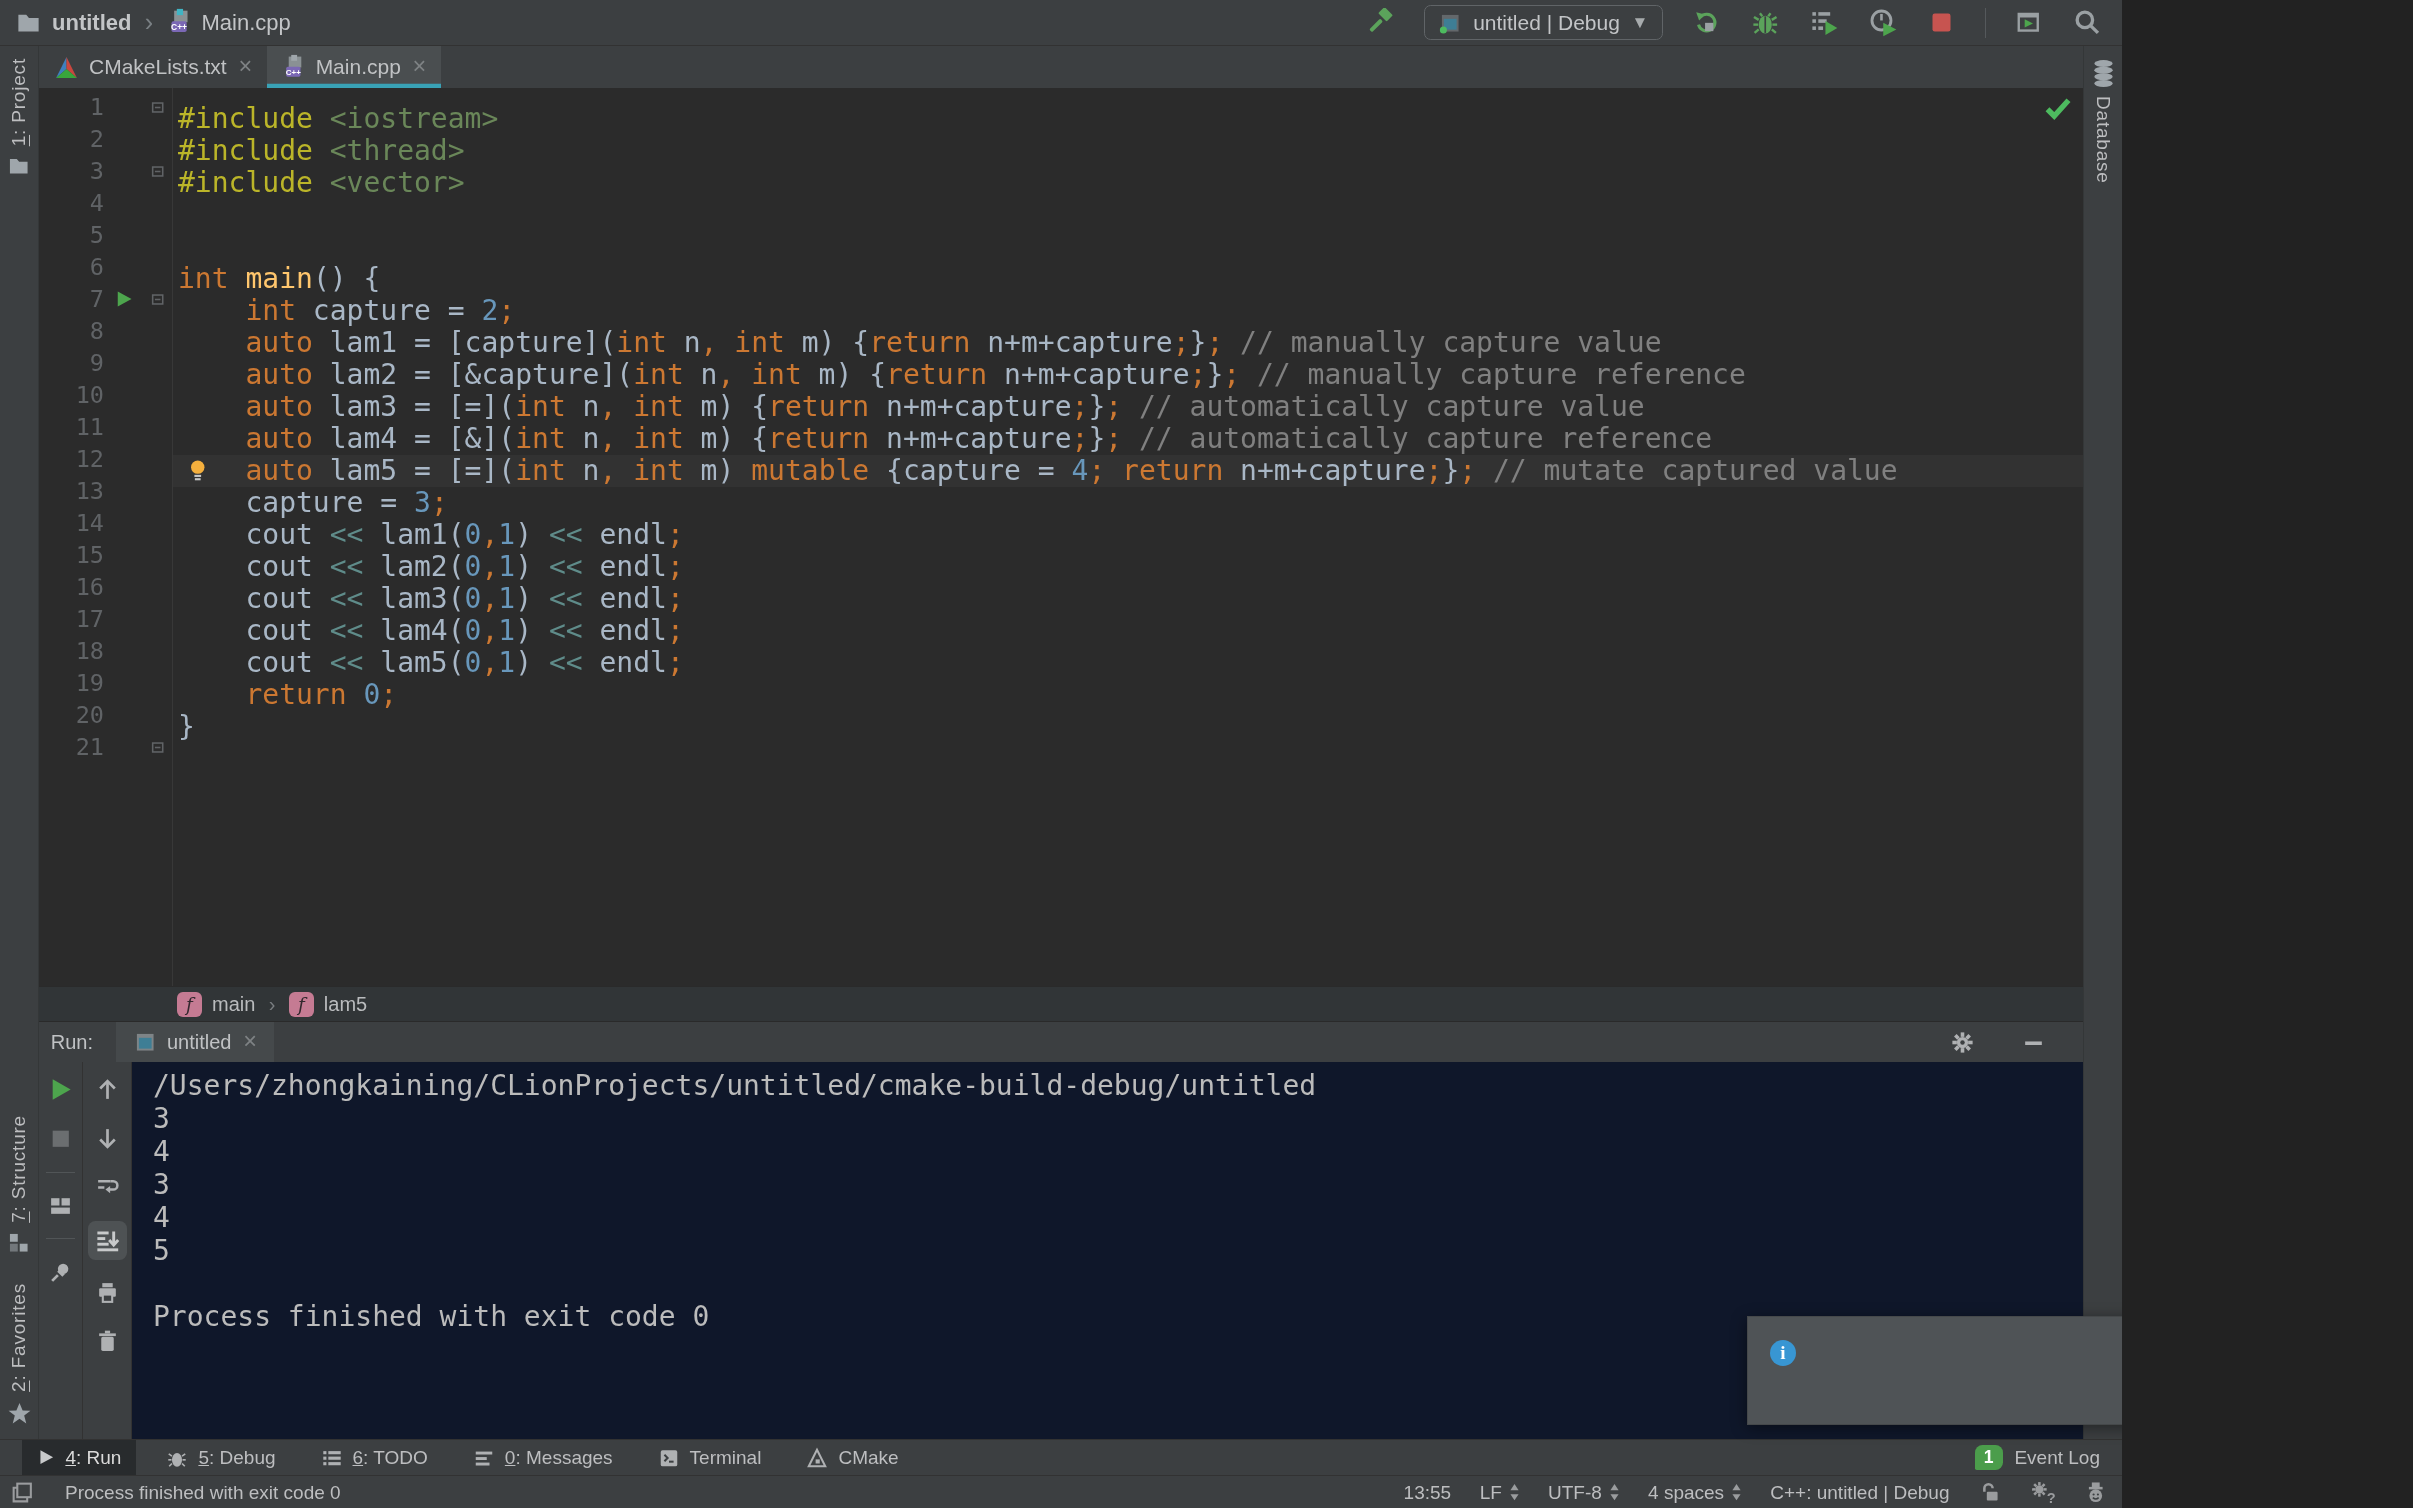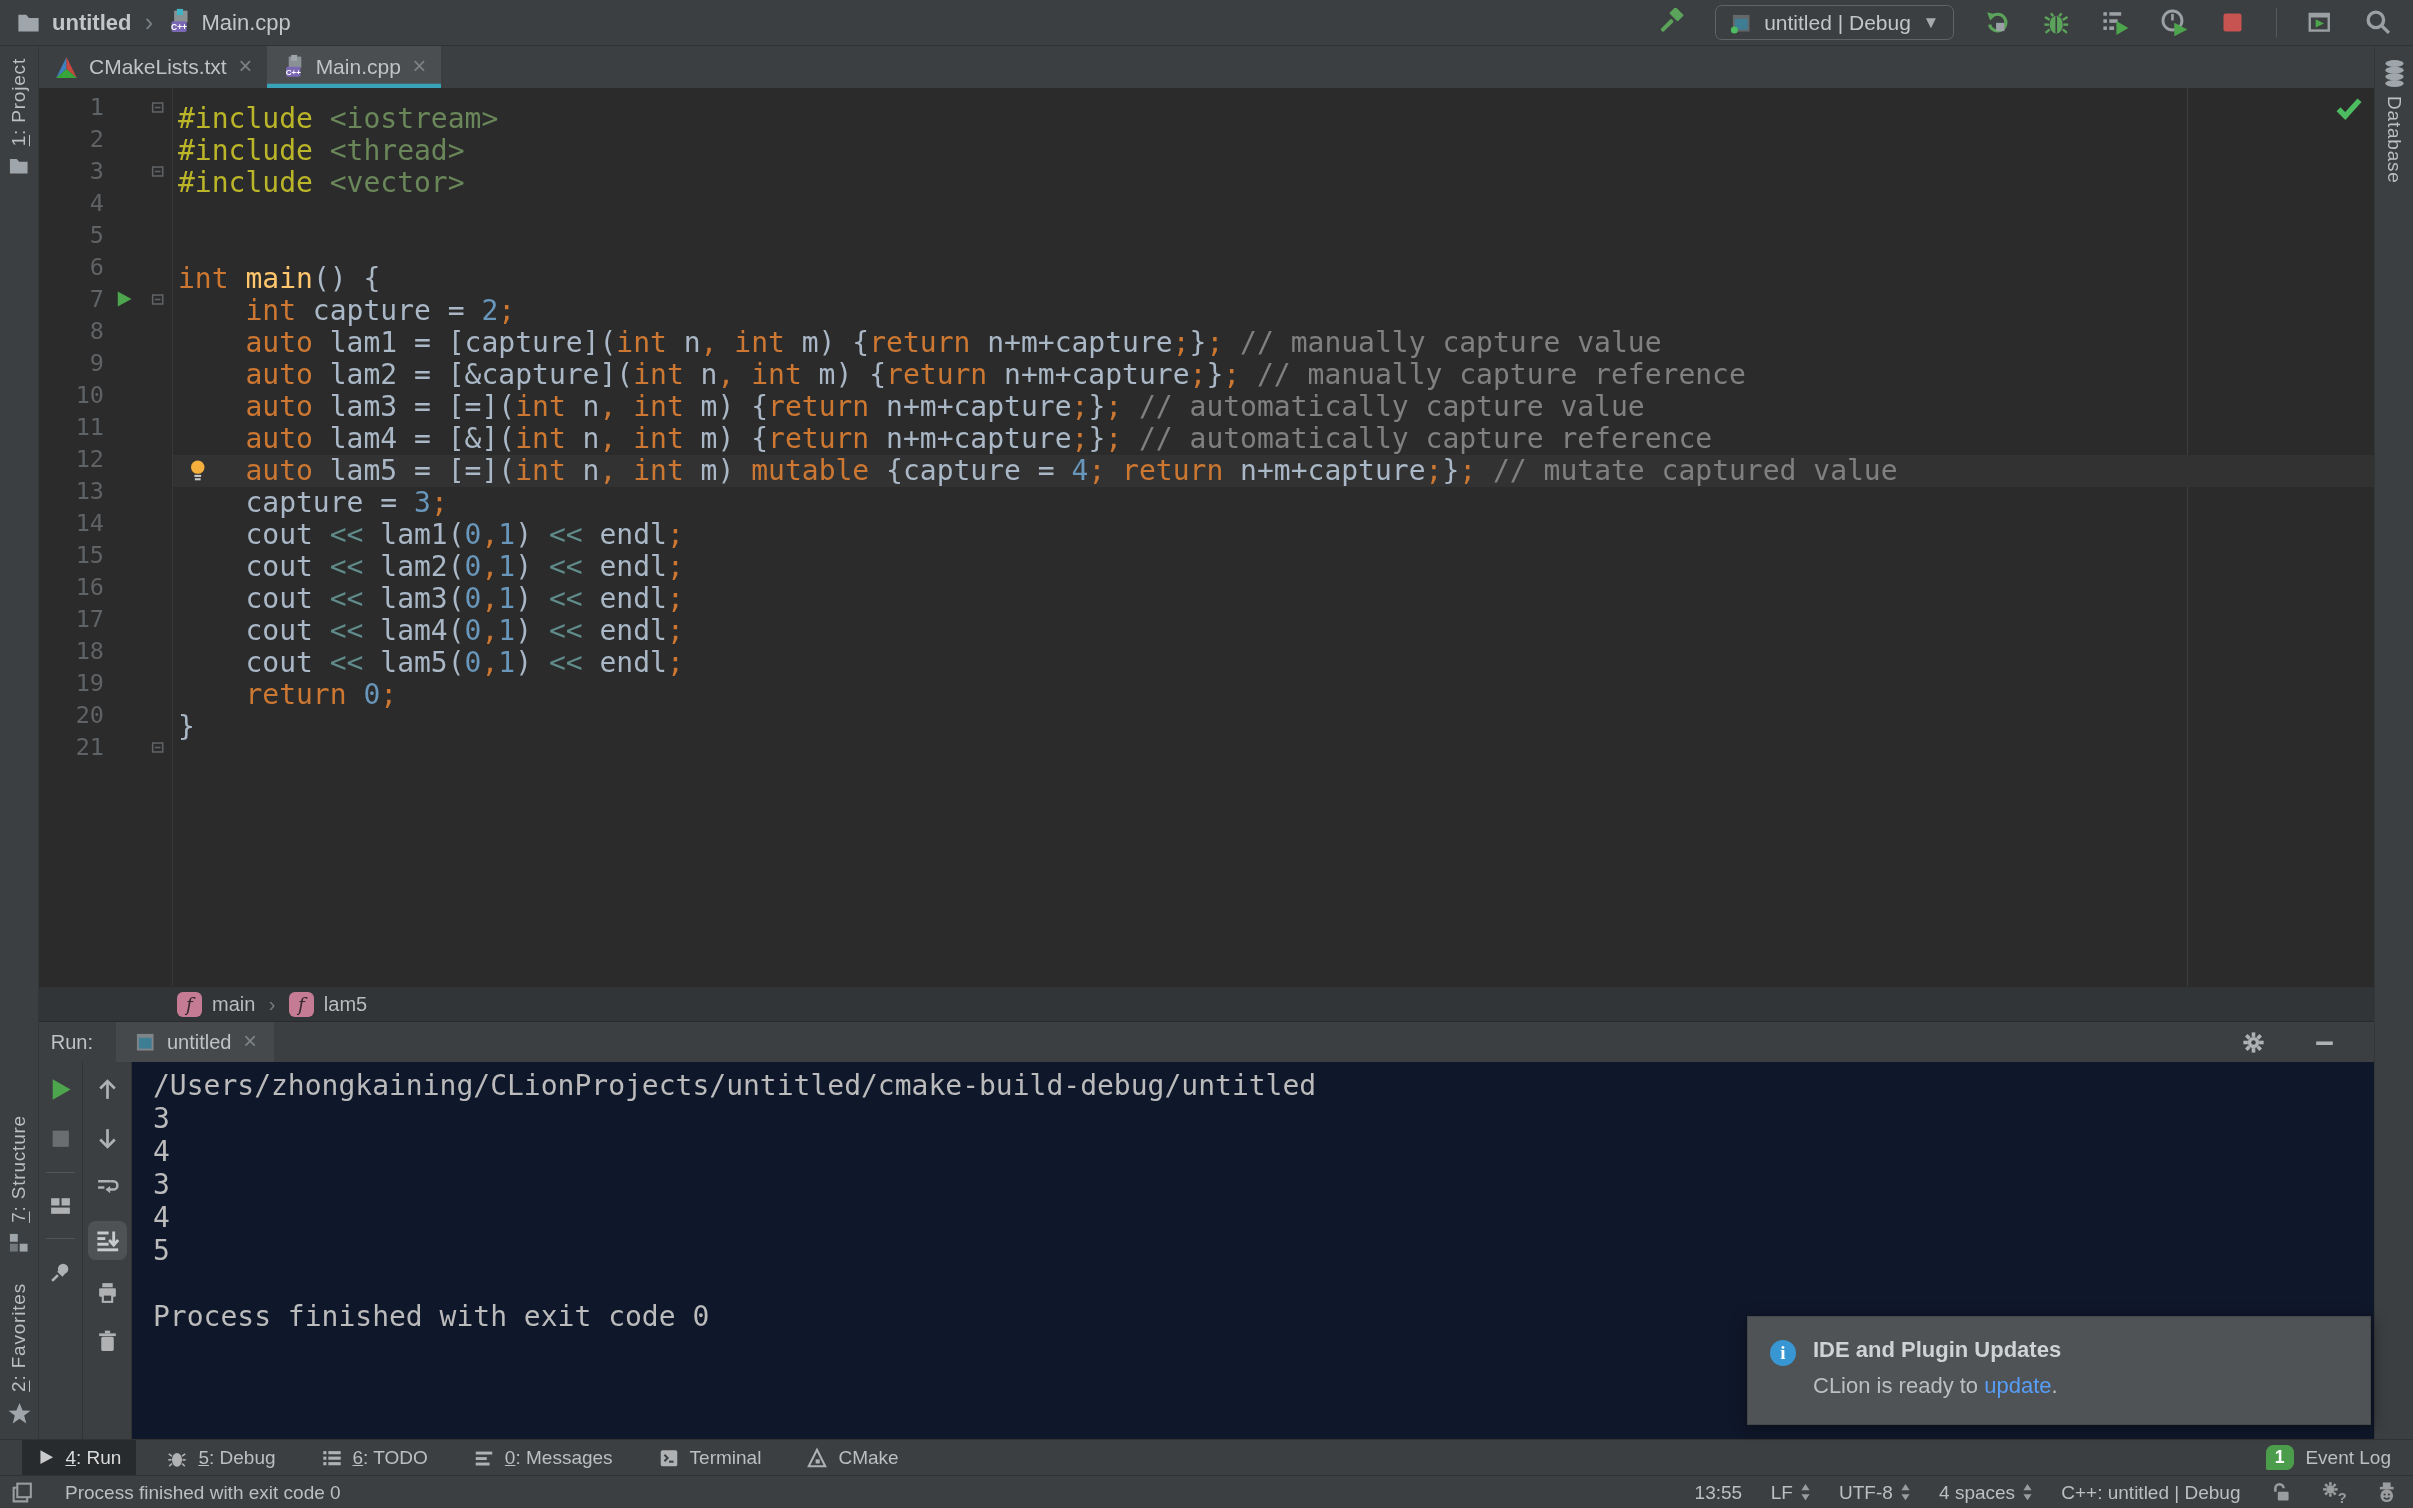--- a/index.html
+++ b/index.html
@@ -1,17 +1,17 @@
 <!DOCTYPE html>
 <html style="font-size:13.4px"><head>
 <meta charset="utf-8">
 <style>
   *{box-sizing:border-box;margin:0;padding:0}
   html,body{background:#222;}
-  .app{width:2413px;height:1508px;background:#3C3F41;position:relative;overflow:hidden;
+  .app{width:2122px;height:1508px;background:#3C3F41;position:relative;overflow:hidden;
        font-family:"Liberation Sans","DejaVu Sans",sans-serif;color:#BDBEC0;}
   svg{display:block}
   u{text-decoration:underline}
 
   
   .titlebar{height:46px;display:flex;align-items:center;padding:0 18.4px 0 15px;gap:10px;border-bottom:0.8px solid #323232;}
   .tb-proj{font-weight:bold;color:#C3C5C7;font-size:22px}
   .tb-file{color:#C3C5C7;font-size:22px}
   .tb-sep{color:#7A8084;font-size:25px;margin:0 3.4px;line-height:1}
   .tb-right{margin-left:auto;display:flex;align-items:center;gap:27px}
@@ -721,22 +721,16 @@
             <circle cx="9.8" cy="13.8" r="1.1" fill="#3C3F41"></circle>
             <circle cx="14.2" cy="13.8" r="1.1" fill="#3C3F41"></circle>
             <path d="M9 17q3 2.8 6 0" stroke="#3C3F41" stroke-width="1.5" fill="none"></path>
           </svg>
       </span>
     </div>
   </footer>
 
   <div class="notification">
     <span class="info-badge">i</span>
-    <div>
-      <div class="ntitle">IDE and Plugin Updates</div>
-      <div class="nbody">
-        <span>CLion is ready to </span><a>update</a><span>.</span>
-      </div>
-    </div>
   </div>
 
 </div>
 
 
 </body></html>

